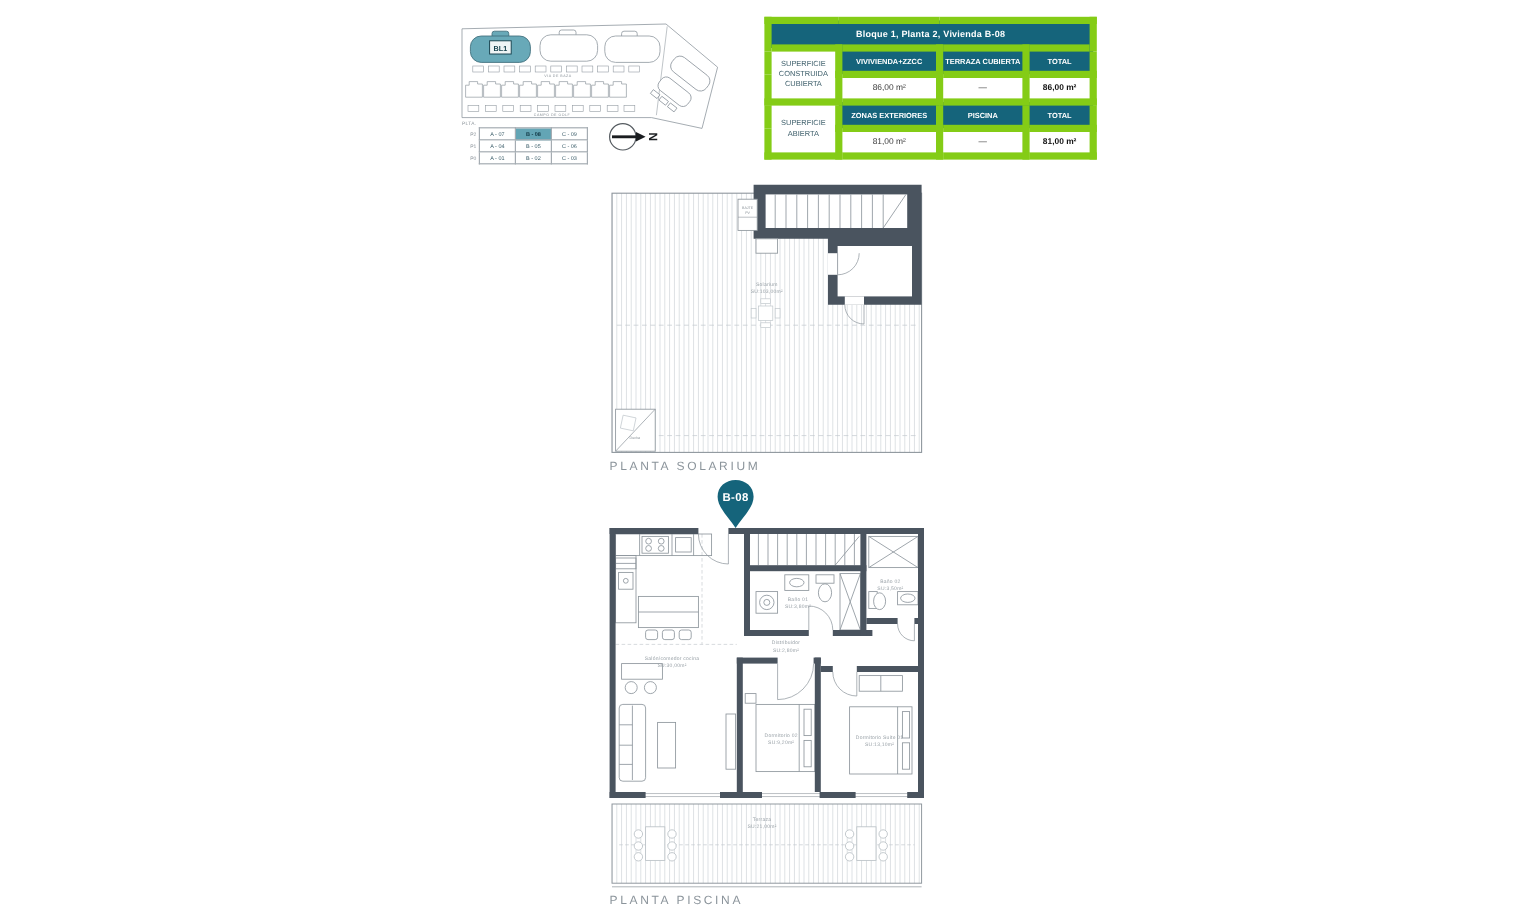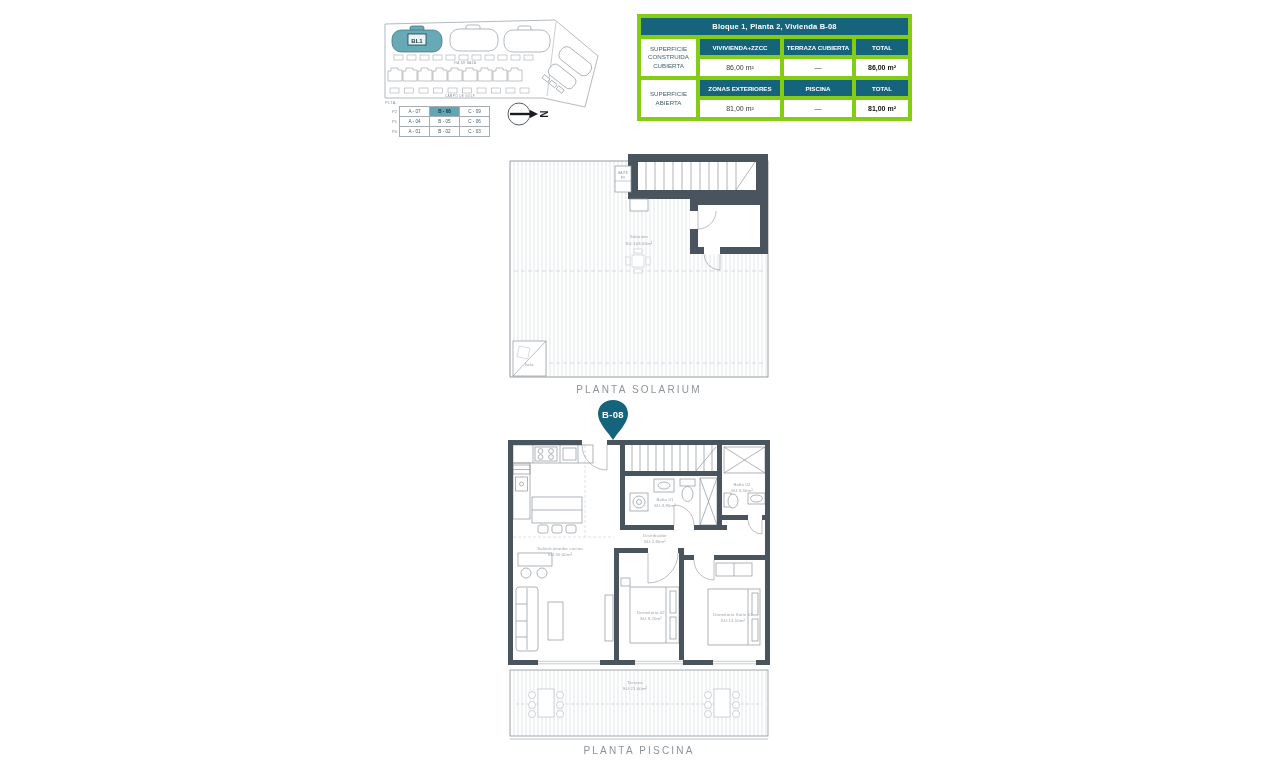--- a/index.html
+++ b/index.html
@@ -16,34 +16,34 @@
   .legend{position:absolute;left:384px;top:100px;width:110px;}
   .legend-header{font-size:4px;color:#8a9299;margin:0 0 1px 1px;letter-spacing:.3px;}
   .legend-table{border-collapse:collapse;}
   .legend-table td{border:1px solid #a5acb2;width:29px;height:9px;text-align:center;
                    font-size:4.6px;color:#41626e;padding:0;}
   .legend-table td.lv{border:none;width:13px;color:#8a9299;font-size:4.2px;text-align:right;padding-right:2px;}
   .legend-table td.hl{background:#63a5b5;color:#0e3440;font-weight:bold;}
 
   
   .summary{position:absolute;left:637px;top:14px;width:271px;border-collapse:collapse;table-layout:fixed;}
-  .summary td{border:4px solid #84cc16;text-align:center;vertical-align:middle;padding:0;}
+  .summary td{border:6px solid #84cc16;text-align:center;vertical-align:middle;padding:0;}
   .summary .t-title{background:#15647b;color:#ffffff;font-size:7.5px;font-weight:bold;height:17px;
                     border-bottom:1px solid #ffffff;letter-spacing:.2px;}
   .summary .t-label{font-size:6.2px;color:#3e5f6b;line-height:1.3;background:#ffffff;padding:0 2px;}
   .summary .t-sub{background:#15647b;color:#ffffff;font-weight:bold;font-size:6.2px;height:16px;}
   .summary .t-val{font-size:7px;color:#3a3a3a;background:#ffffff;height:17px;}
   .summary .t-val.bold{font-weight:bold;color:#111111;}
 
   
   .solarium-plan{left:508px;top:153px;width:262px;height:228px;}
   .second-plan{left:508px;top:437px;width:262px;height:304px;}
   .pin-svg{left:592px;top:398px;width:42px;height:44px;}
 
-  .caption{position:absolute;width:262px;text-align:center;font-size:10px;color:#8b949b;
+  .caption{position:absolute;width:262px;text-align:left;font-size:10px;color:#8b949b;
            letter-spacing:2.2px;}
   .caption-solarium{left:508px;top:384px;}
   .caption-segunda{left:508px;top:745px;}
 
   .plan-labels text{font-size:4.2px;fill:#9aa2a8;text-anchor:middle;letter-spacing:.2px;}
   .micro{font-size:3px;fill:#8a9299;text-anchor:middle;}
   .street{font-size:3px;fill:#8a9299;text-anchor:middle;letter-spacing:.4px;}
 </style>
 </head>
 <body>

